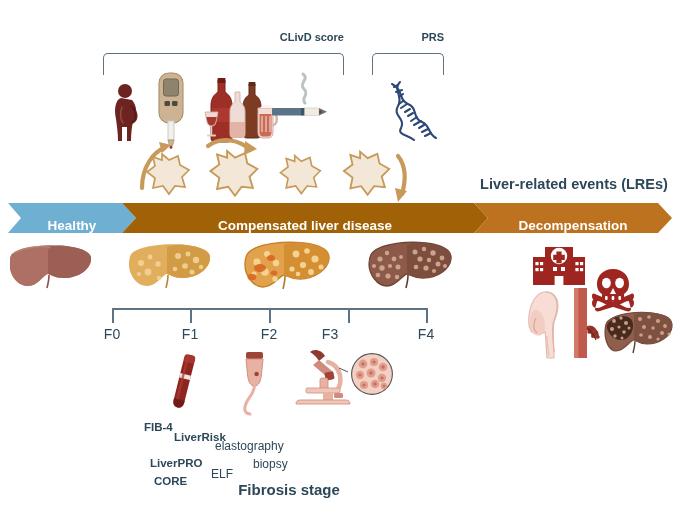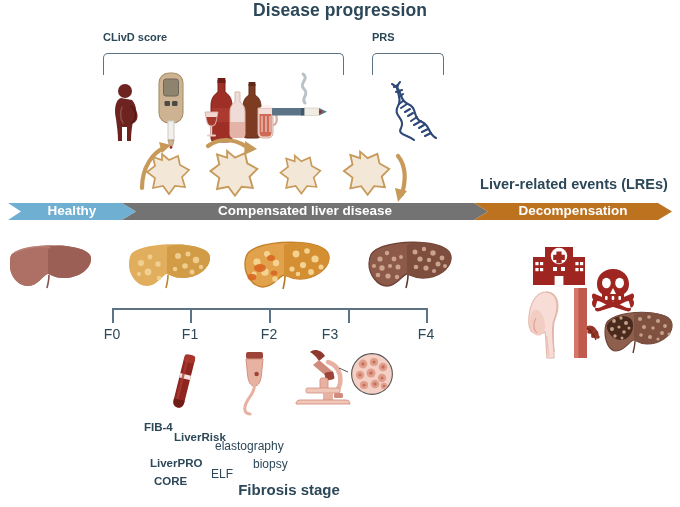--- a/index.html
+++ b/index.html
@@ -14,21 +14,21 @@
   }
   #stage{position:absolute;left:0;top:0;width:680px;height:507px;}
   .abs{position:absolute;}
 
   
   .ttl-main{
     left:0;top:0;width:680px;text-align:center;
     font-size:17.5px;font-weight:bold;letter-spacing:.1px;
   }
   .ttl-sub{
-    font-size:11px;font-weight:bold;text-align:left;
+    font-size:11px;font-weight:bold;text-align:right;
   }
   .lre-title{
     font-size:14.5px;font-weight:bold;text-align:center;
   }
   .fib-title{
     font-size:15px;font-weight:bold;text-align:center;
   }
   .ftick-lbl{font-size:14px;text-align:center;width:30px;}
   .mk-bold{font-size:11.5px;font-weight:bold;white-space:nowrap;}
   .mk-reg{font-size:12px;font-weight:normal;white-space:nowrap;}
@@ -37,33 +37,33 @@
   .bracket{
     border:1.6px solid #5d7384;
     border-bottom:none;
     border-top-left-radius:5px;
     border-top-right-radius:5px;
     box-sizing:border-box;
   }
 
   
   .chev{
-    height:17px;
-    display:flex;align-items:flex-start;justify-content:center;
+    height:30px;
+    display:flex;align-items:flex-end;justify-content:center;
     color:#fff;font-weight:bold;
     box-sizing:border-box;
   }
   .chev span{position:relative;top:-.5px;}
   #chev-healthy{
     left:8px;top:203px;width:128px;background:#6eafd2;
     clip-path:polygon(0 0,114px 0,128px 50%,114px 100%,0 100%,13px 50%);
     font-size:13.5px;
   }
   #chev-comp{
-    left:122px;top:203px;width:366px;background:#737373;
+    left:122px;top:203px;width:366px;background:#a16207;
     clip-path:polygon(0 0,352px 0,366px 50%,352px 100%,0 100%,14px 50%);
     font-size:13.5px;
   }
   #chev-decomp{
     left:474px;top:203px;width:198px;background:#bd7220;
     clip-path:polygon(0 0,184px 0,198px 50%,184px 100%,0 100%,14px 50%);
     font-size:13.5px;
   }
 
   
@@ -74,21 +74,20 @@
   #fib-axis .vt{
     position:absolute;top:0;width:1.6px;height:15px;background:#5d7384;
   }
   svg{display:block;overflow:visible;}
 </style>
 </head>
 <body>
 
 <div id="stage">
 
-  <div class="abs ttl-main">Disease progression</div>
 
   <div class="abs ttl-sub" style="left:103px;top:31px;width:241px;">CLivD score</div>
   <div class="abs bracket" style="left:103px;top:53px;width:241px;height:22px;"></div>
 
   <div class="abs" style="left:110px;top:83px;">
     <svg width="34" height="62" viewBox="0 0 34 62">
       <circle cx="15" cy="8" r="7" fill="#6d2320"></circle>
       <path d="M11 15 C5 17 4 27 6 36 C7 44 8 50 8 58 L12 58 L12 44 L17 44 L17 58 L21 58 C21 50 22 44 23 38
                C28 34 27 22 22 17 Z" fill="#6d2320"></path>
       <path d="M21 22 C29 27 30 38 22 41 C19 42 17 40 17 36 C17 30 18 24 21 22 Z" fill="#6d2320"></path>

